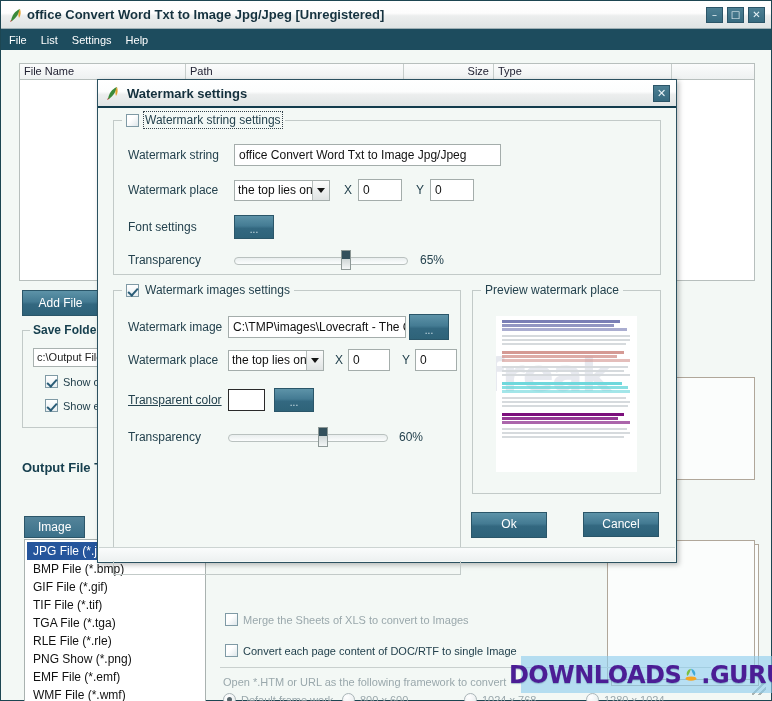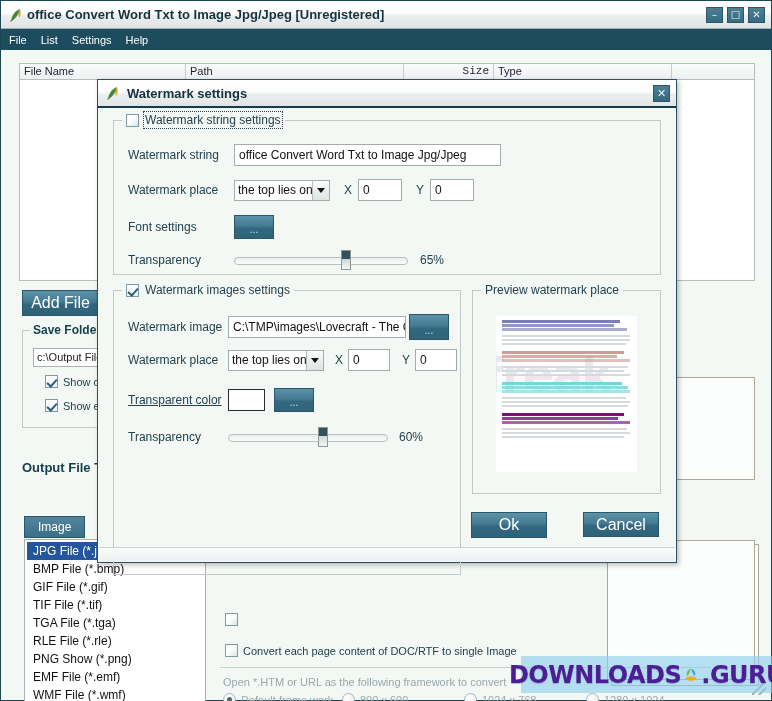--- a/index.html
+++ b/index.html
@@ -71,30 +71,30 @@
     background: linear-gradient(to bottom,#fbfcfc,#eef1f1);
     border-bottom: 1px solid #b7bfbd;
     font-size: 11px; color: #223;
   }
   .fl-head > div {
     border-right: 1px solid #c6cdcb;
     padding-left: 4px; line-height: 15px; overflow: hidden; white-space: nowrap;
   }
   .col-name { width: 166px; }
   .col-path { width: 218px; }
-  .col-size { width: 90px; text-align: right; padding-right: 4px; font-family: Liberation Mono, monospace; }
+  .col-size { width: 90px; text-align: right; padding-right: 4px; }
   .col-type { width: 178px; }
   .col-rest { flex: 1; border-right: none !important; }
 
   
   .btn-primary {
     background: linear-gradient(to bottom,#5d93a8 0%, #437a92 45%, #336880 55%, #2d6279 100%);
     border: 1px solid #2a5669;
     color: #ffffff;
-    font-size: 16px;
+    font-size: 12px;
     text-align: center;
     cursor: pointer;
   }
   #add-file {
     position: absolute; left: 21px; top: 240px;
     width: 77px; height: 26px; line-height: 24px;
   }
 
   
   .grp {
@@ -396,20 +396,21 @@
       <div class="tl-item">EMF File  (*.emf)</div>
       <div class="tl-item">WMF File  (*.wmf)</div>
     </div>
 
     <div class="rpanel" id="rpanel1"></div>
     <div class="rpanel" id="rpanel2b"></div>
     <div class="rpanel" id="rpanel2"></div>
 
     <div class="cbrow" id="merge-row">
       <span class="cb flat"></span>
+      <span class="cbtext dim">Merge the Sheets of XLS to convert to Images</span>
     </div>
     <div class="cbrow" id="convert-row">
       <span class="cb flat"></span>
       <span class="cbtext">Convert each page content of DOC/RTF to single Image</span>
     </div>
 
     <div id="sep-line"></div>
     <div id="frame-label">Open *.HTM or URL as the following framework to convert</div>
 
     <div class="radio-row" style="left:222px;">

